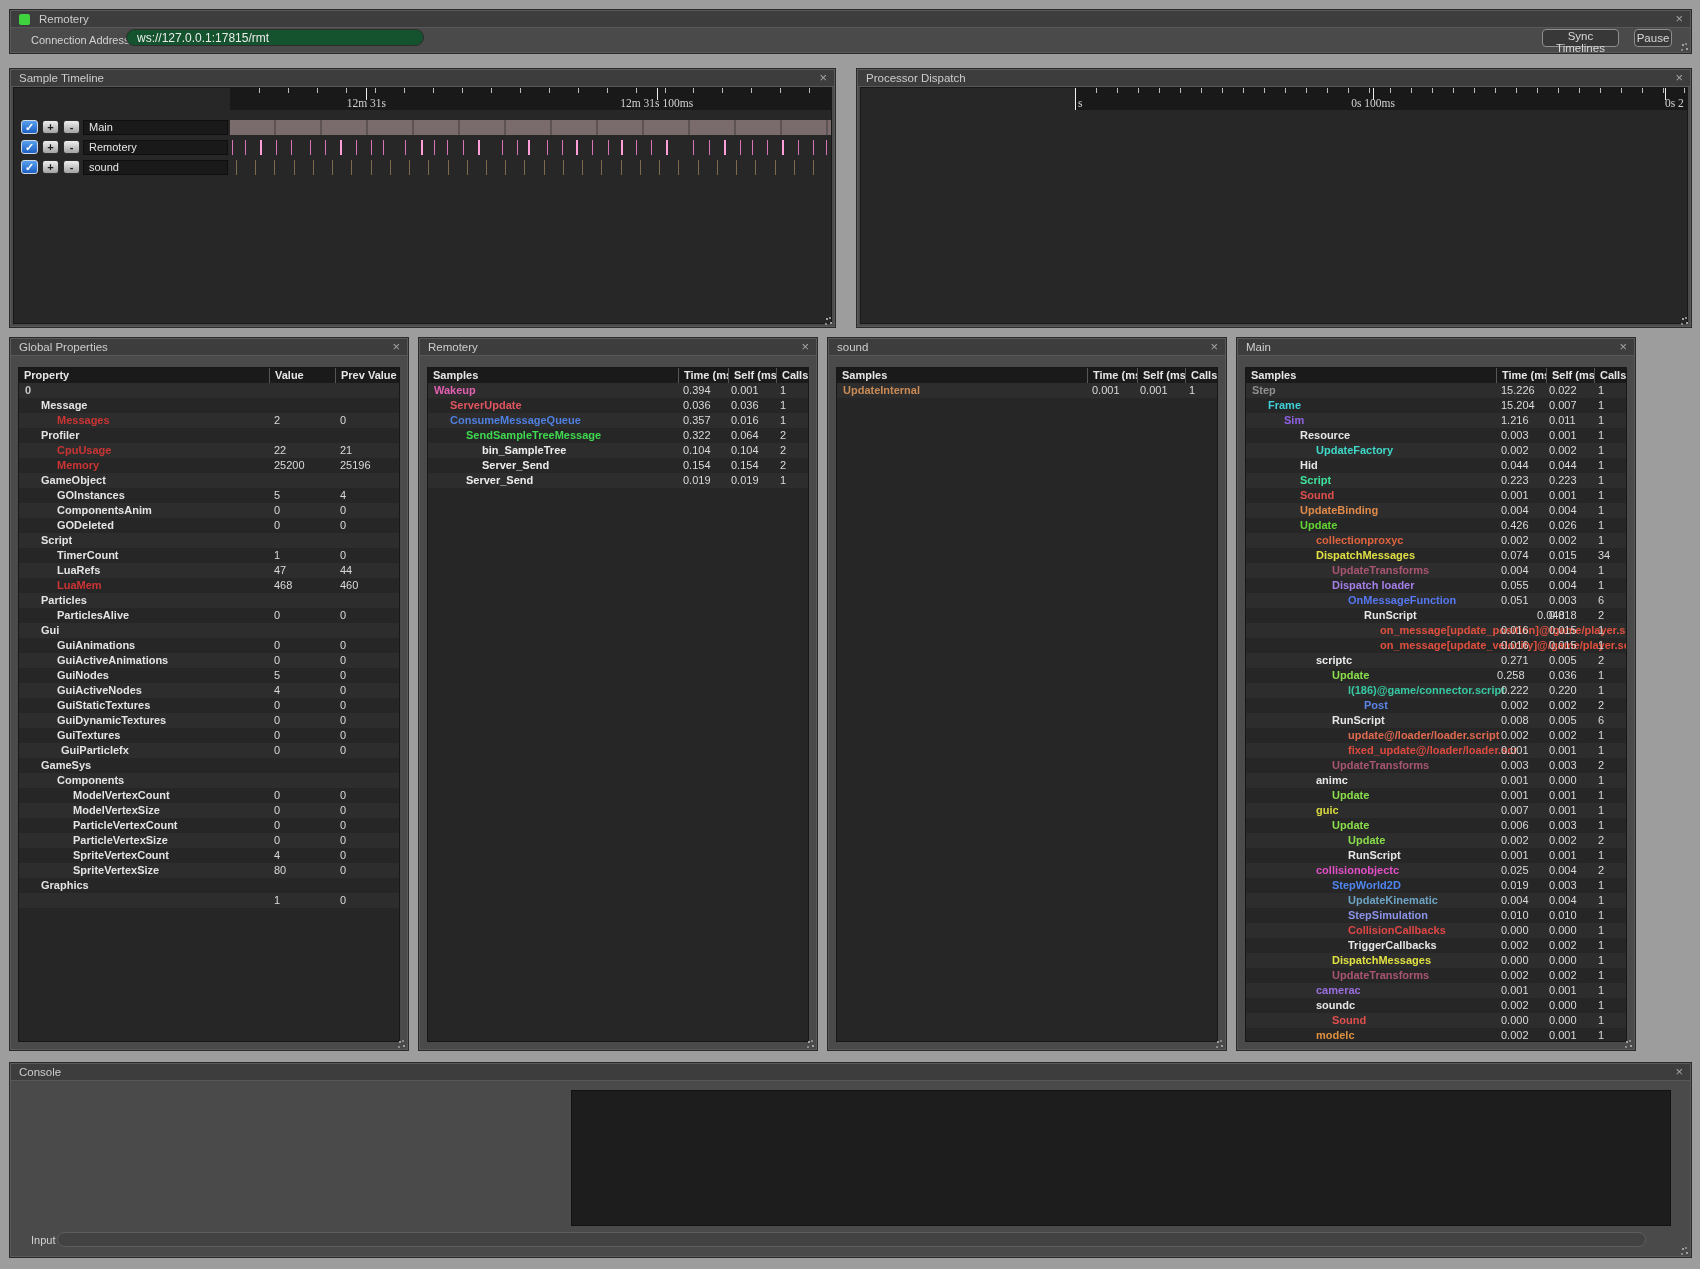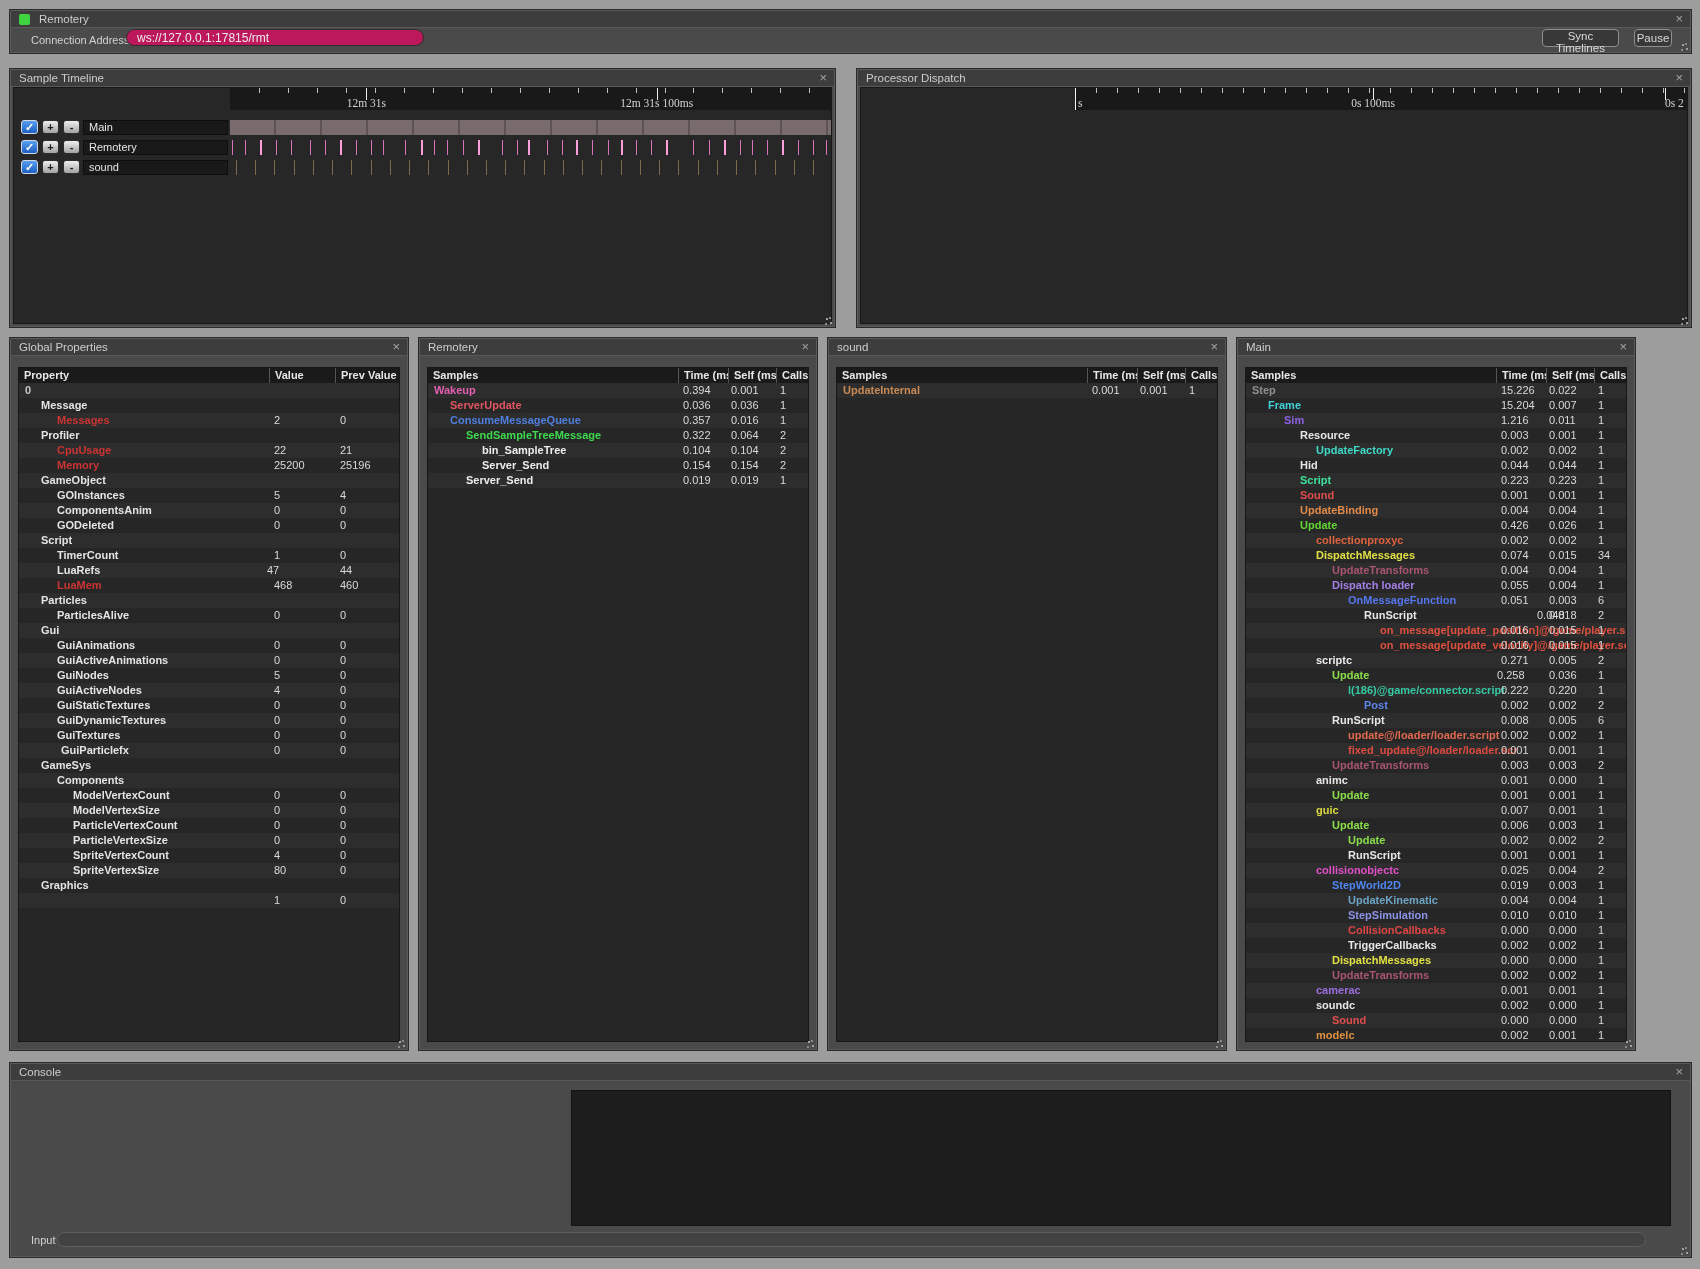--- a/index.html
+++ b/index.html
@@ -8,21 +8,21 @@
 
   .window { position:absolute; background:#4a4a4a; border:1px solid #2a2a2a; box-shadow:0 0 0 1px #5a5a5a inset; }
   .titlebar { position:absolute; left:1px; right:1px; top:1px; height:17px; background:#3d3d3d; border-bottom:1px solid #585858; color:#cdcdcd; font-size:11.5px; line-height:17px; padding-left:8px; }
   .titlebar .title { color:#cdcdcd; }
   .close { position:absolute; right:7px; top:0; color:#a5a5a5; font-size:13px; line-height:16px; cursor:pointer; }
   .grip { position:absolute; right:3px; bottom:3px; width:9px; height:9px; }
   .grip::after { content:""; position:absolute; right:0; bottom:0; width:2px; height:2px; background:#a0a0a0; box-shadow:-4px -4px 0 #a0a0a0, -8px 4px 0 0 rgba(0,0,0,0), -5px 1px 0 #8a8a8a, -1px -5px 0 #8a8a8a; }
 
   
   .tb-label { position:absolute; font-size:11px; color:#d2d2d2; }
-  .pill-input { position:absolute; background:#be185d; border:1px solid #2d2d2d; border-radius:9px; color:#ececec; font-size:12px; font-family:"Liberation Sans",sans-serif; padding:0 10px; outline:none; }
+  .pill-input { position:absolute; background:#14532d; border:1px solid #2d2d2d; border-radius:9px; color:#ececec; font-size:12px; font-family:"Liberation Sans",sans-serif; padding:0 10px; outline:none; }
   .btn { position:absolute; background:#383838; border:1px solid #8f8f8f; border-radius:4px; color:#d8d8d8; font-size:11.5px; font-family:"Liberation Sans",sans-serif; text-align:center; cursor:pointer; }
 
   .content { position:absolute; left:3px; right:3px; top:18px; bottom:3px; background:#272727; border:1px solid #181818; overflow:hidden; }
 
   
   .ruler { position:absolute; top:0; right:0; height:22px; background:#191919; overflow:hidden; }
   .tick { position:absolute; top:0; width:1px; height:5px; background:#bdbdbd; }
   .tick.major { height:12px; background:#ededed; }
   .tick.tall { height:22px; background:#f2f2f2; }
   .ruler-label { position:absolute; bottom:1px; font-family:"Liberation Serif", serif; font-size:11.5px; color:#d3d3d3; transform:translateX(-50%); white-space:nowrap; }
@@ -297,21 +297,21 @@
       <div class="t-row alt" style="top: 165px;">
         <span class="row-name" style="padding-left: 22px; color: rgb(228, 228, 228);">Script</span>
       </div>
       <div class="t-row" style="top: 180px;">
         <span class="row-name" style="padding-left: 38px; color: rgb(228, 228, 228);">TimerCount</span>
         <span class="num-cell" style="left: 255px;">1</span>
         <span class="num-cell" style="left: 321px;">0</span>
       </div>
       <div class="t-row alt" style="top: 195px;">
         <span class="row-name" style="padding-left: 38px; color: rgb(228, 228, 228);">LuaRefs</span>
-        <span class="num-cell" style="left: 248px;">47</span>
+        <span class="num-cell" style="left: 255px;">47</span>
         <span class="num-cell" style="left: 321px;">44</span>
       </div>
       <div class="t-row" style="top: 210px;">
         <span class="row-name" style="padding-left: 38px; color: rgb(204, 52, 52);">LuaMem</span>
         <span class="num-cell" style="left: 255px;">468</span>
         <span class="num-cell" style="left: 321px;">460</span>
       </div>
       <div class="t-row alt" style="top: 225px;">
         <span class="row-name" style="padding-left: 22px; color: rgb(228, 228, 228);">Particles</span>
       </div>

